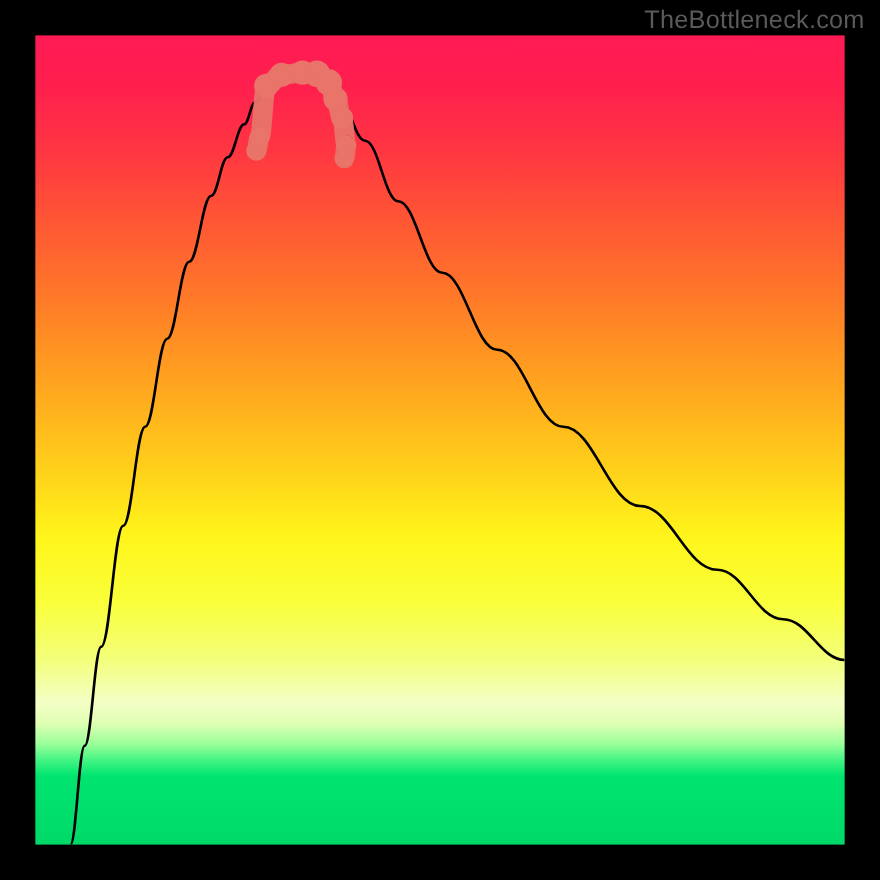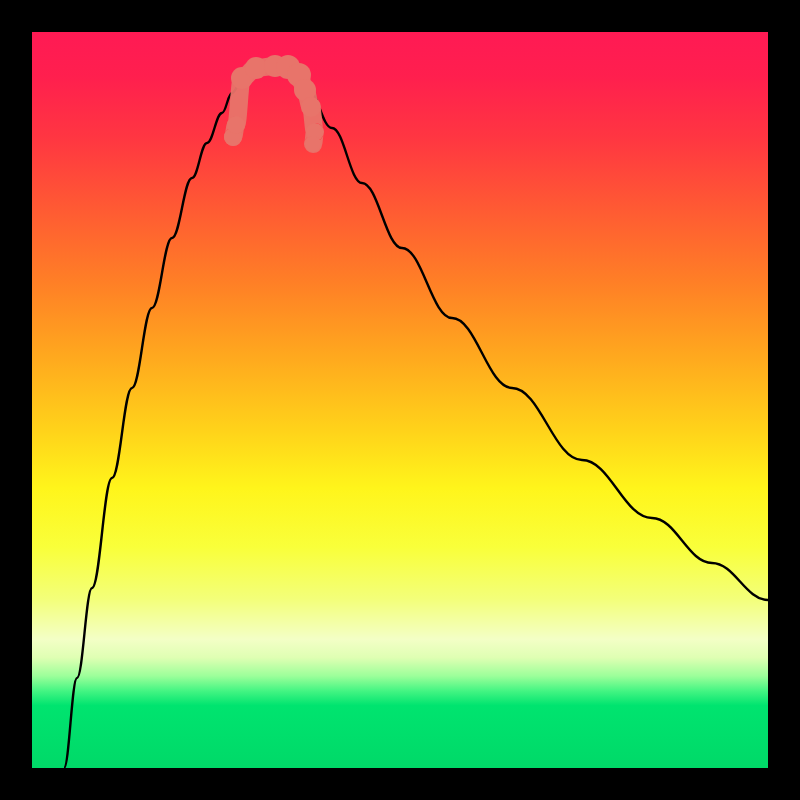--- a/index.html
+++ b/index.html
@@ -83,13 +83,14 @@
           <circle cx="256" cy="35" r="12" fill="#e8746a"></circle>
           <circle cx="267" cy="43" r="12" fill="#e8746a"></circle>
           <circle cx="273" cy="58" r="11" fill="#e8746a"></circle>
           <circle cx="279" cy="75" r="10" fill="#e8746a"></circle>
           <circle cx="283" cy="100" r="9" fill="#e8746a"></circle>
           <circle cx="281" cy="112" r="8" fill="#e8746a"></circle>
         </g>
     </svg>
   </div>
 
+  <div class="watermark">TheBottleneck.com</div>
 </div>
 
 </body></html>

